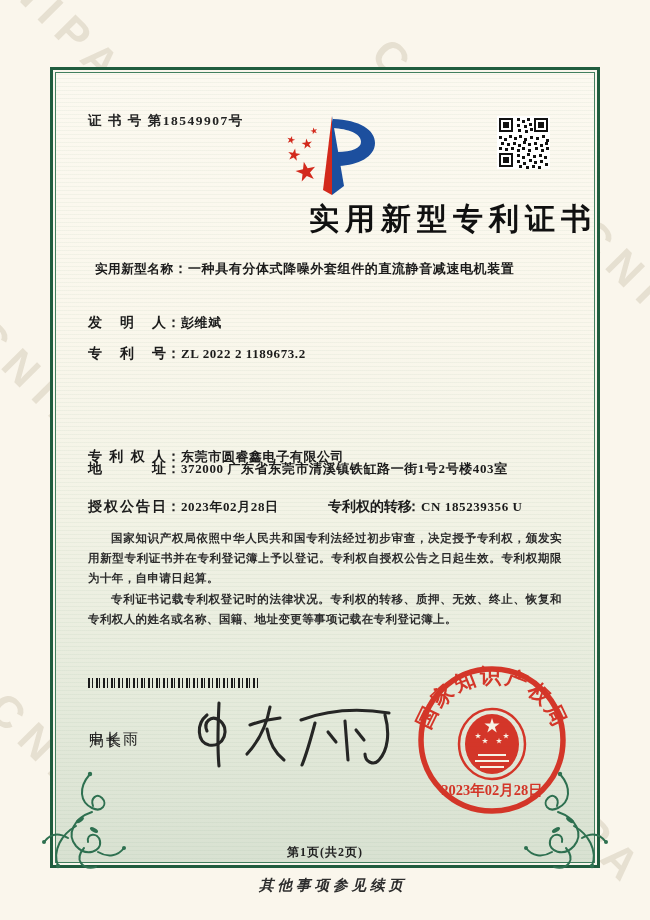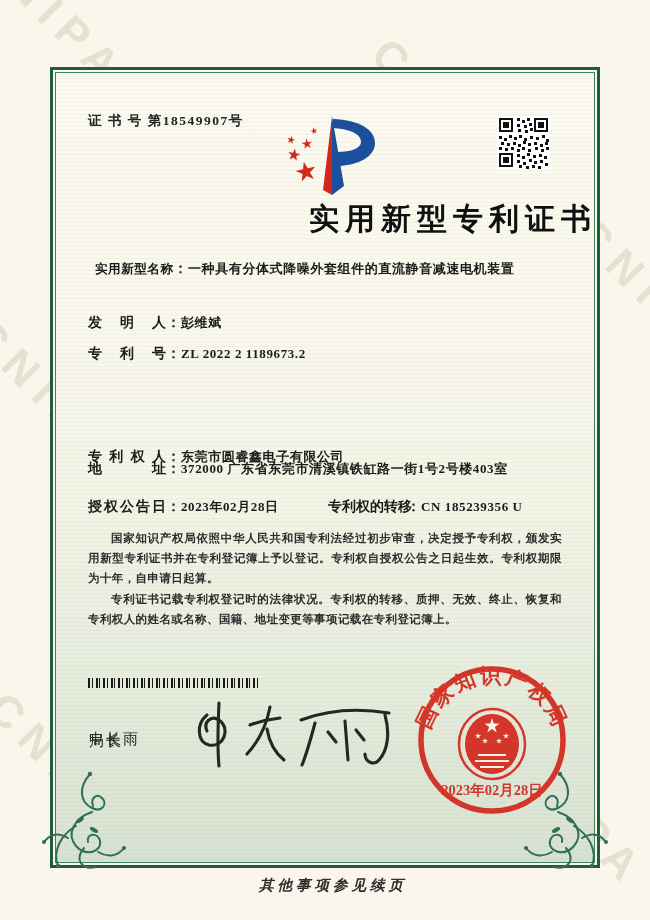--- a/index.html
+++ b/index.html
@@ -225,20 +225,21 @@
       <use href="#star" transform="translate(71,79) scale(3.2)" fill="#f9f3e6"></use>
       <use href="#star" transform="translate(85,79) scale(3.2)" fill="#f9f3e6"></use>
       <use href="#star" transform="translate(92,74) scale(3.2)" fill="#f9f3e6"></use>
       <rect x="64" y="92" width="28" height="2" fill="#f9f3e6"></rect>
       <rect x="61" y="98" width="34" height="2" fill="#f9f3e6"></rect>
       <rect x="66" y="104" width="24" height="2" fill="#f9f3e6"></rect>
       <text x="78" y="133" text-anchor="middle" font-size="14.5" font-weight="700" fill="#d3291c" font-family="Liberation Serif, DejaVu Serif, serif">2023年02月28日</text>
     </g>
   </svg>
 
+  <div class="page-footer">第1页(共2页)</div>
 </div>
 
 <svg class="ornament orn-left" viewBox="0 0 100 108" aria-hidden="true">
   <g fill="none" stroke="#2e7050" stroke-width="2" stroke-linecap="round">
     <path d="M 62,6 C 50,20 52,34 64,40 C 74,45 80,36 74,30 C 69,25 62,30 65,38"></path>
     <path d="M 64,44 C 46,50 38,66 48,78 C 58,89 74,84 72,73 C 70,64 58,65 60,74"></path>
     <path d="M 48,58 C 34,66 24,82 30,98"></path>
     <path d="M 56,80 C 46,92 54,102 68,99"></path>
     <path d="M 70,84 C 80,90 90,88 96,80"></path>
     <path d="M 40,70 C 30,64 22,66 16,74"></path>

